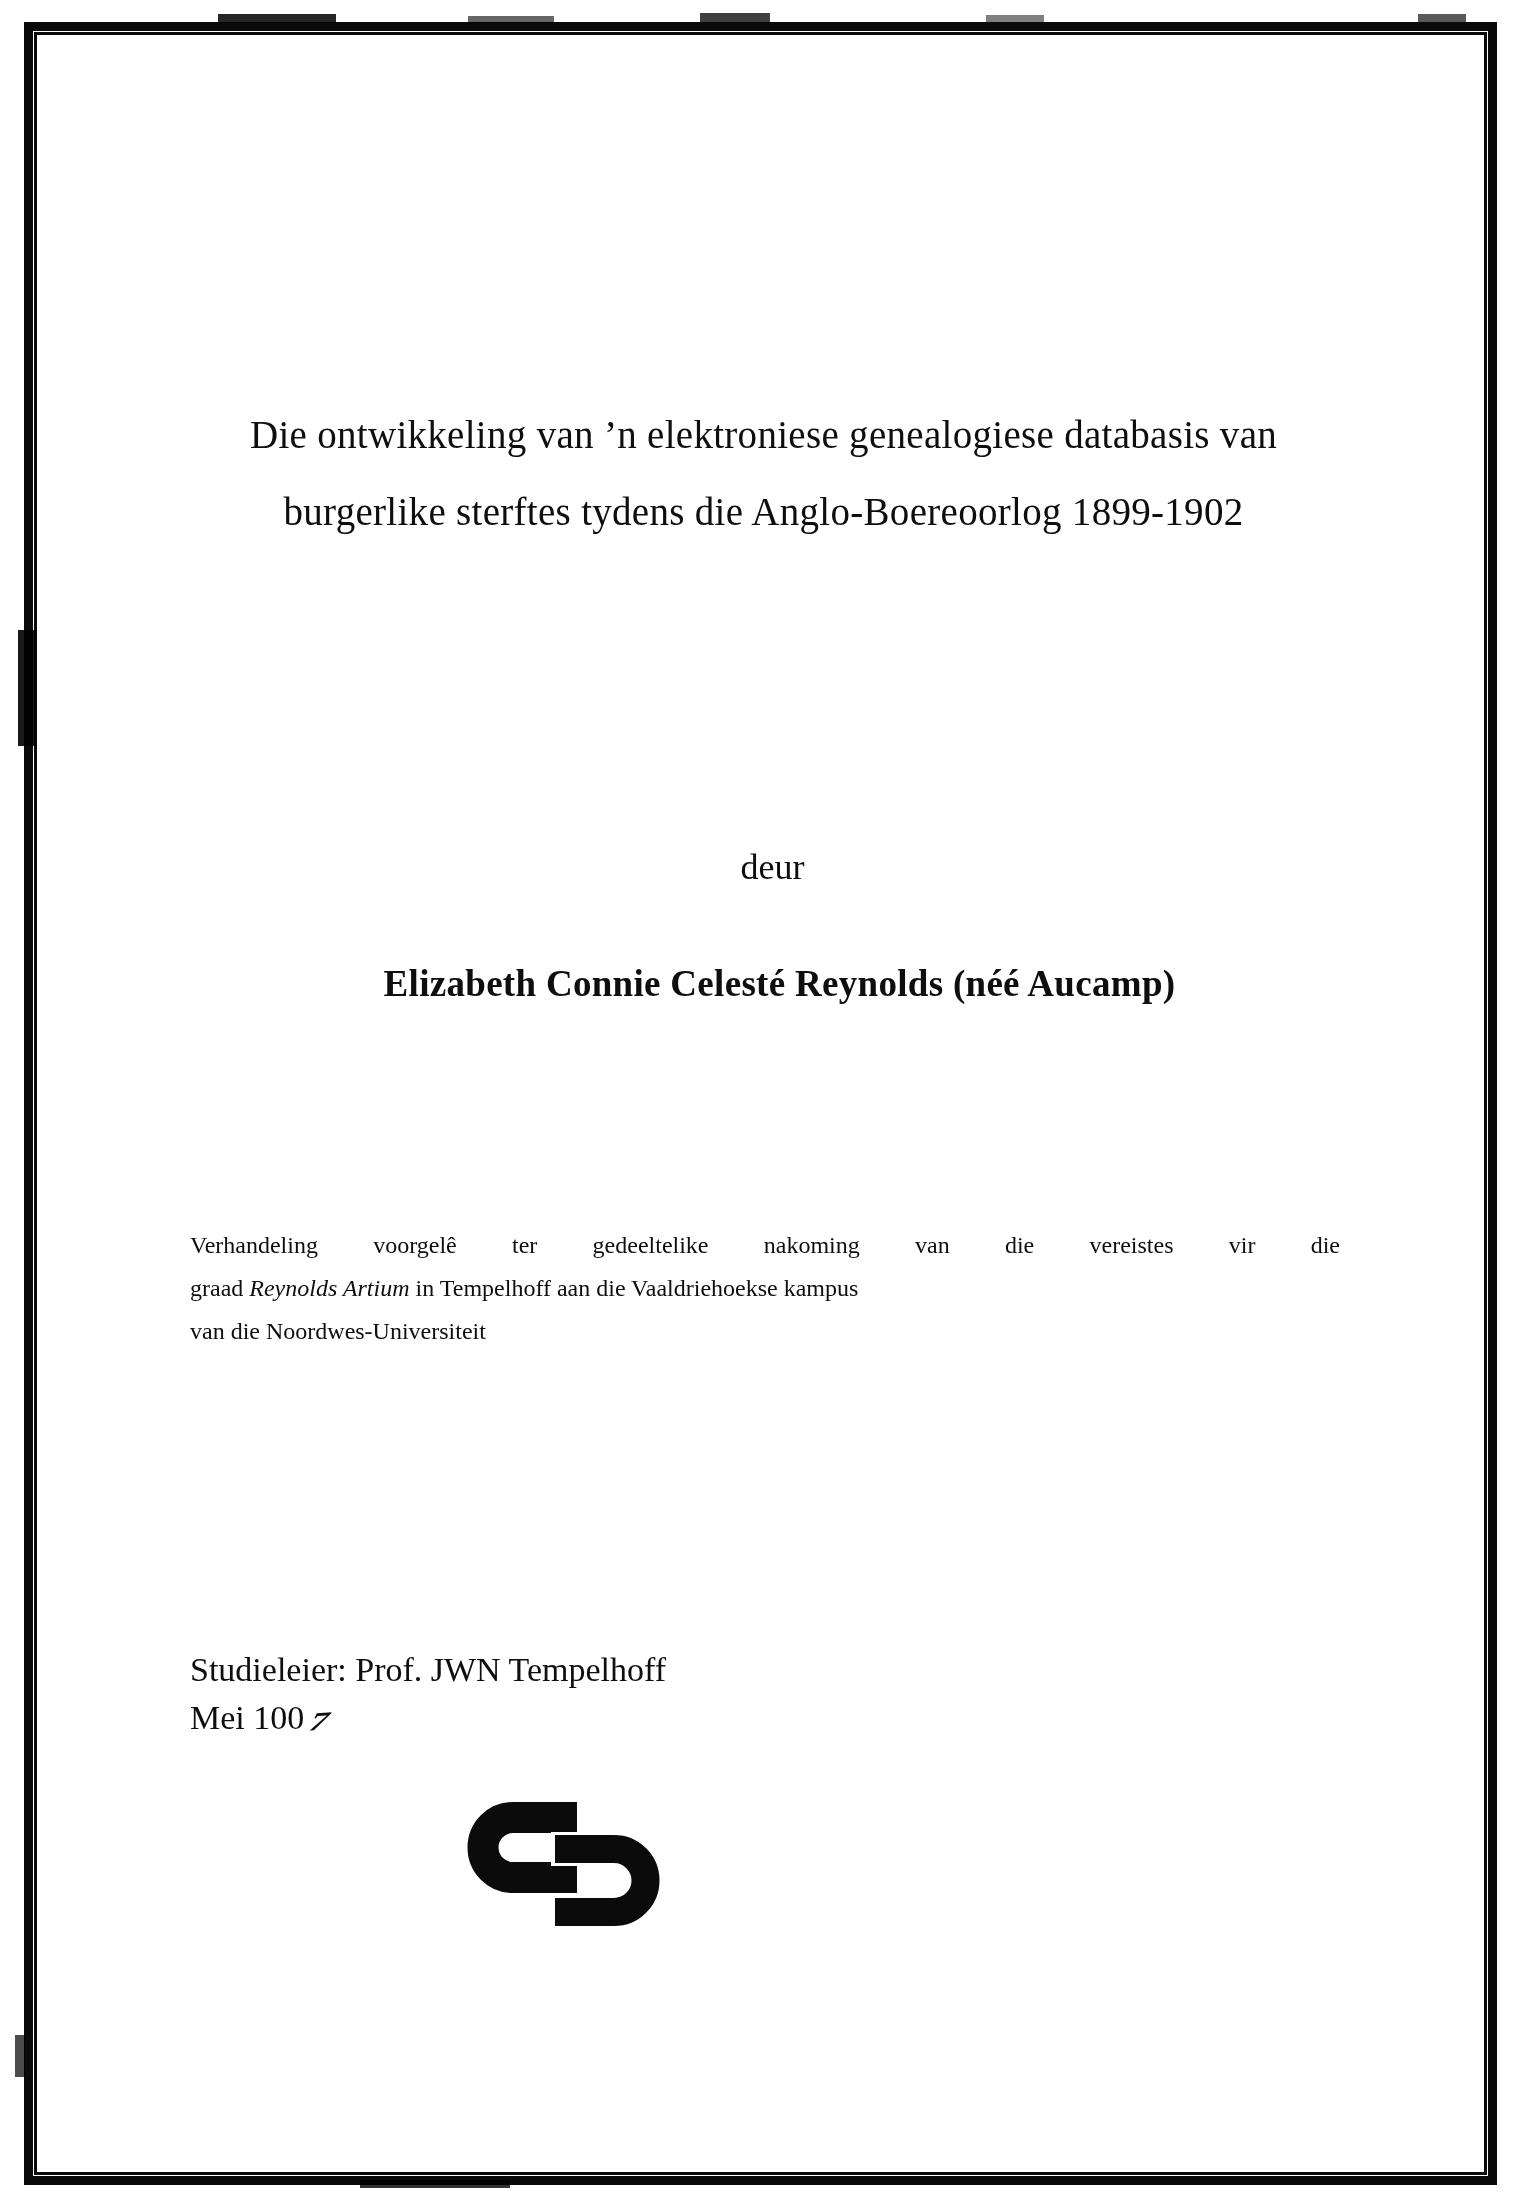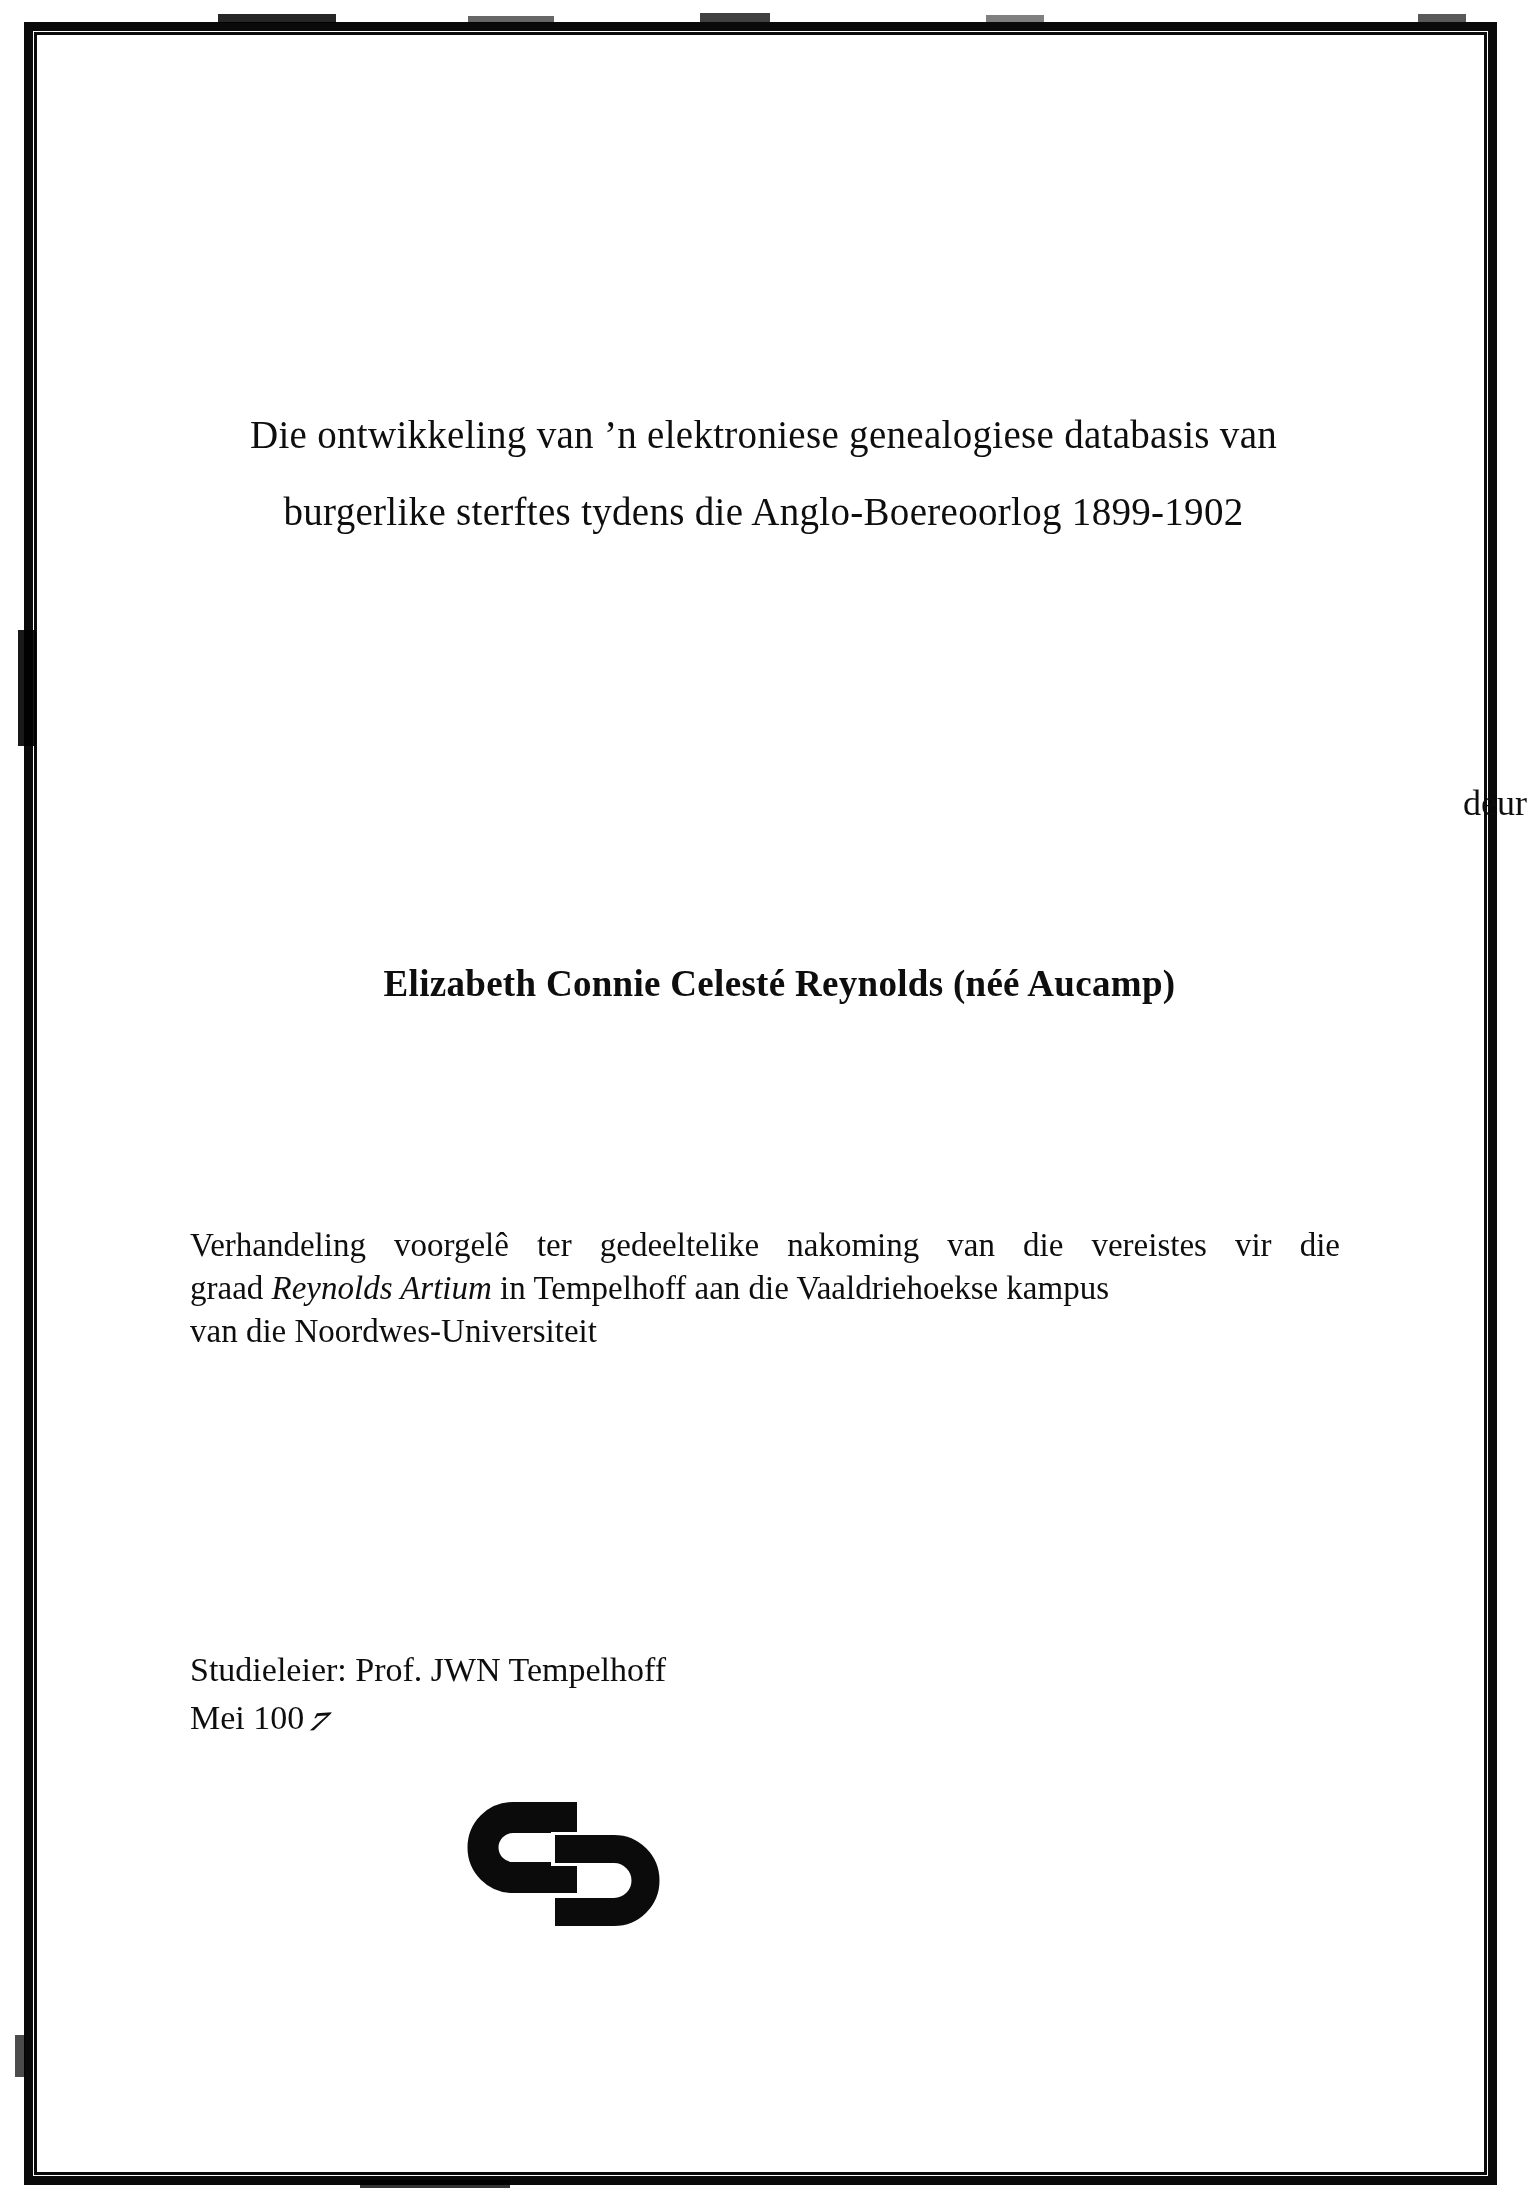--- a/index.html
+++ b/index.html
@@ -32,31 +32,31 @@
   .a8{left:360px;top:2180px;width:150px;height:8px;opacity:.8;}
 
   .title{
     position:absolute;left:120px;right:120px;top:396px;margin:0;
     font-weight:normal;font-size:39px;line-height:77px;
     text-align:center;letter-spacing:.3px;
   }
   .t-line{display:block;text-align:center;}
 
   .deur{
-    position:absolute;left:0;right:0;top:782px;
-    text-align:right;text-indent:18px;font-size:36px;
+    position:absolute;left:0;right:0;top:846px;
+    text-align:center;text-indent:18px;font-size:36px;
   }
   .author{
     position:absolute;left:12px;right:0;top:962px;
     text-align:center;text-indent:20px;font-size:37px;letter-spacing:.3px;font-weight:bold;
   }
 
   .desc{
     position:absolute;left:190px;width:1150px;top:1224px;
-    font-size:33px;line-height:43px;font-family:Liberation Serif, serif;
+    font-size:24px;line-height:43px;font-family:Liberation Serif, serif;
   }
   .desc-line{display:block;}
   .desc-line.justify{text-align:justify;text-align-last:justify;}
   .desc em{font-style:italic;}
 
   .super{
     position:absolute;left:190px;top:1646px;
     font-size:34px;line-height:48px;
   }
   .glitch7{

